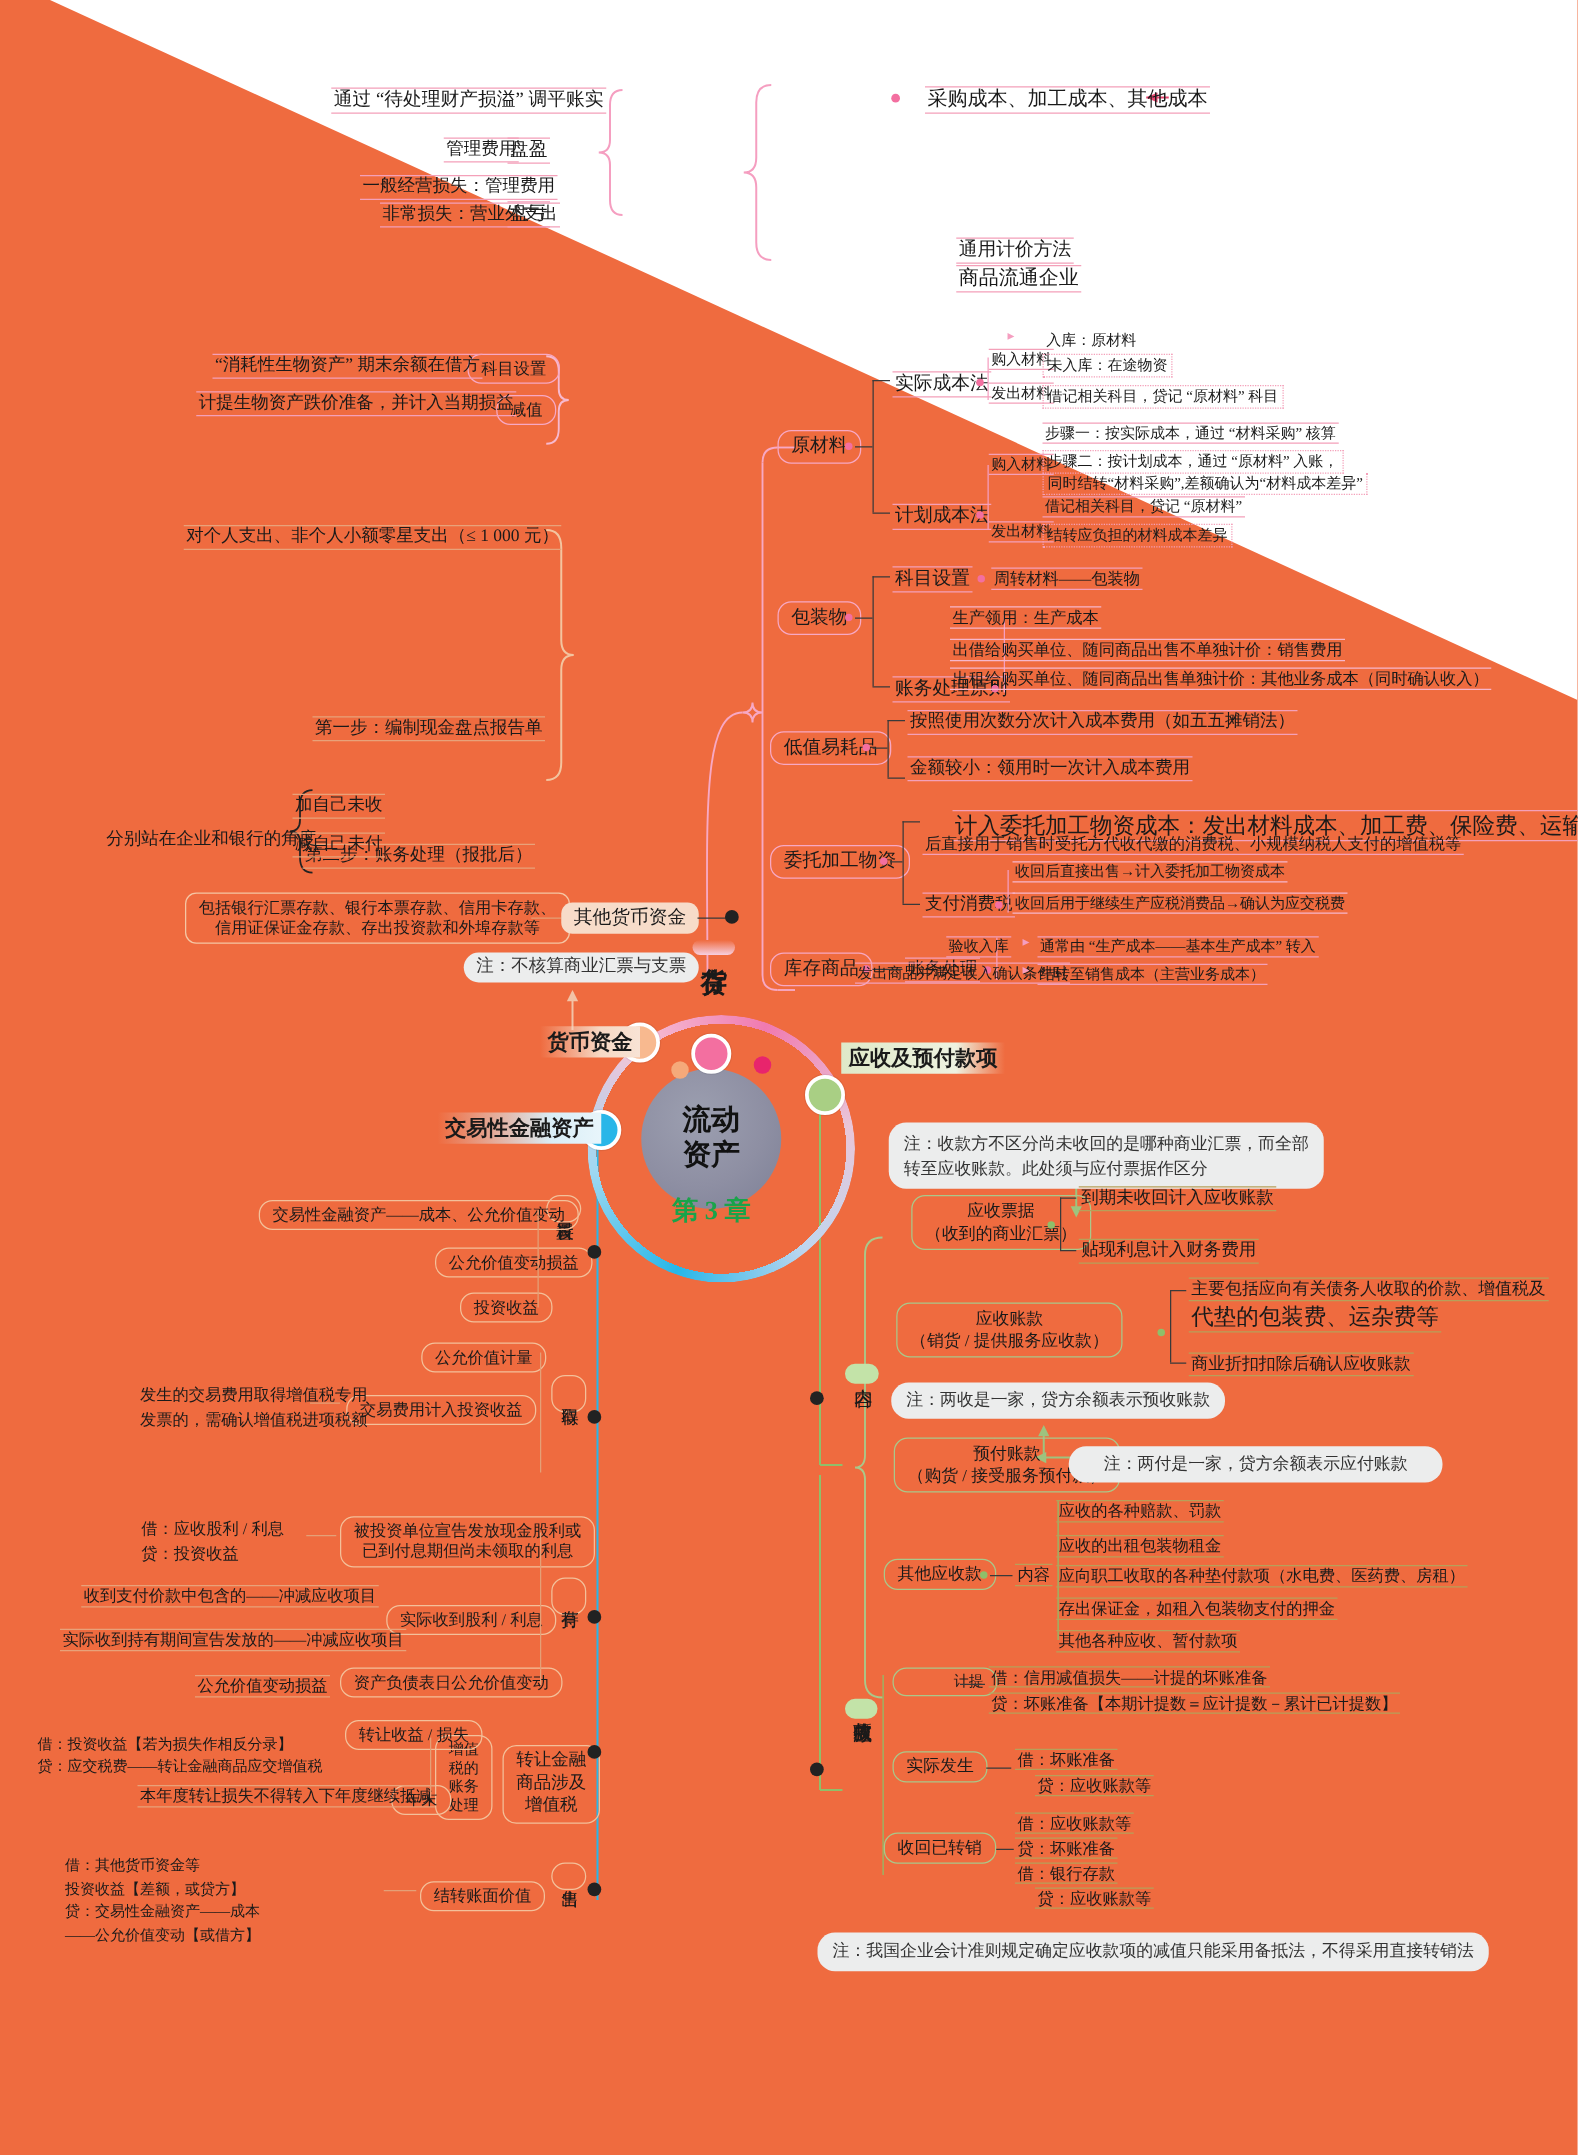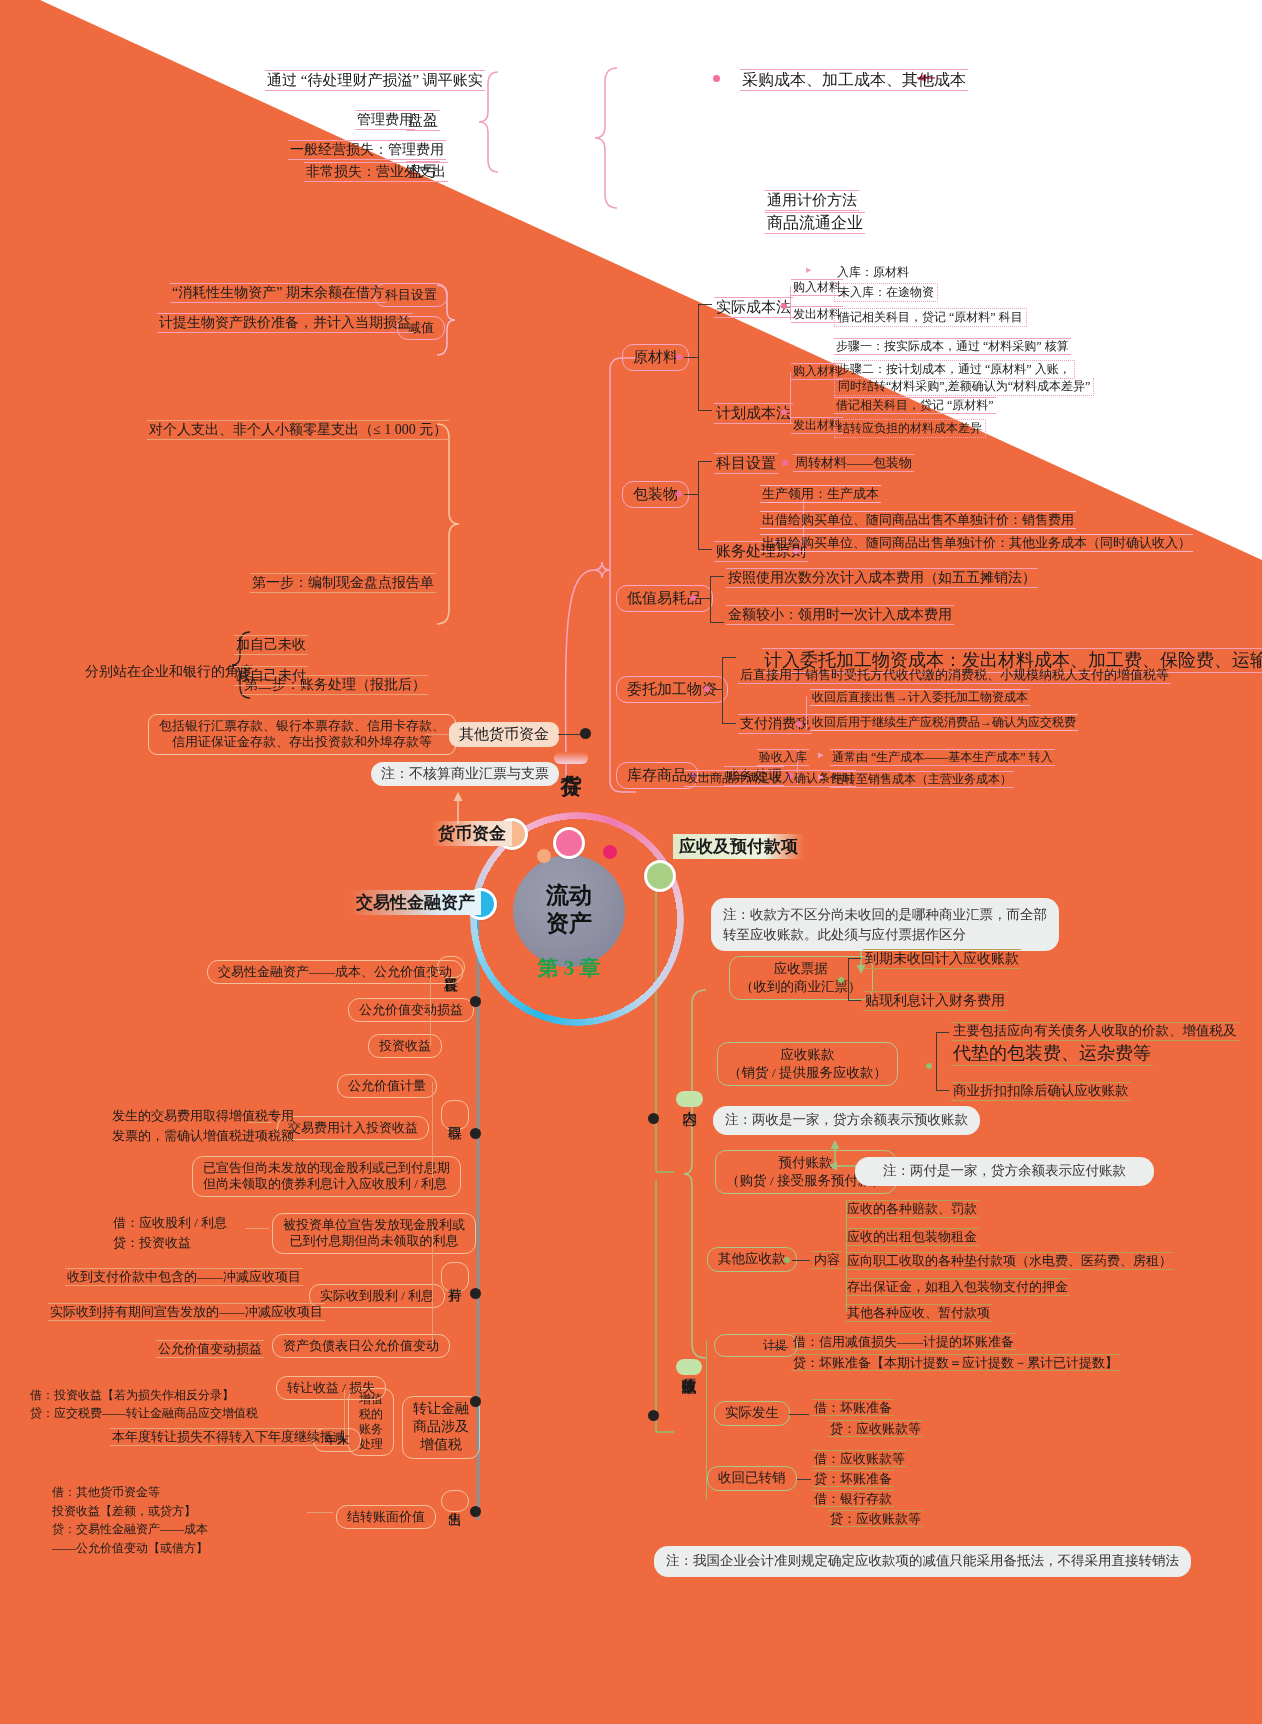--- a/index.html
+++ b/index.html
@@ -273,21 +273,20 @@
 <div class="pill org" style="left:207px;top:960px;font-size:13px;">交易性金融资产——成本、公允价值变动</div>
 <div class="pill org" style="left:348px;top:998px;font-size:13px;">公允价值变动损益</div>
 <div class="pill org" style="left:368px;top:1034px;font-size:13px;">投资收益</div>
 <div class="vline og" style="left:430px;top:968px;height:78px;"></div>
 
 <div class="pill org" style="left:441px;top:1100px;writing-mode:vertical-rl;text-orientation:upright;font-size:14px;padding:14px 4px;">取得</div>
 <div class="pill org" style="left:337px;top:1074px;font-size:13px;">公允价值计量</div>
 <div class="pill org" style="left:277px;top:1116px;font-size:13px;">交易费用计入投资收益</div>
 <div class="t" style="left:112px;top:1106px;font-size:13px;line-height:1.5;"><span>发生的交易费用取得增值税专用</span><br><span>发票的，需确认增值税进项税额</span></div>
 <div class="hline og" style="left:248px;top:1122px;width:24px;"></div>
-<div class="pill org" style="left:192px;top:1156px;font-size:13px;text-align:left;"><span>已宣告但尚未发放的现金股利或已到付息期</span><br><span>但尚未领取的债券利息计入应收股利 / 利息</span></div>
 <div class="vline og" style="left:432px;top:1082px;height:96px;"></div>
 
 <div class="pill org" style="left:441px;top:1262px;writing-mode:vertical-rl;text-orientation:upright;font-size:14px;padding:14px 4px;">持有</div>
 <div class="pill org" style="left:272px;top:1213px;font-size:13px;"><span>被投资单位宣告发放现金股利或</span><br><span>已到付息期但尚未领取的利息</span></div>
 <div class="t" style="left:113px;top:1213px;font-size:13px;line-height:1.5;"><span>借：应收股利 / 利息</span><br><span>贷：投资收益</span></div>
 <div class="hline og" style="left:245px;top:1228px;width:24px;"></div>
 <div class="pill org" style="left:309px;top:1284px;font-size:13px;">实际收到股利 / 利息</div>
 <div class="t ub" style="left:65px;top:1268px;font-size:13px;">收到支付价款中包含的——冲减应收项目</div>
 <div class="t ub" style="left:48px;top:1303px;font-size:13px;">实际收到持有期间宣告发放的——冲减应收项目</div>
 <div class="pill org" style="left:272px;top:1334px;font-size:13px;">资产负债表日公允价值变动</div>

